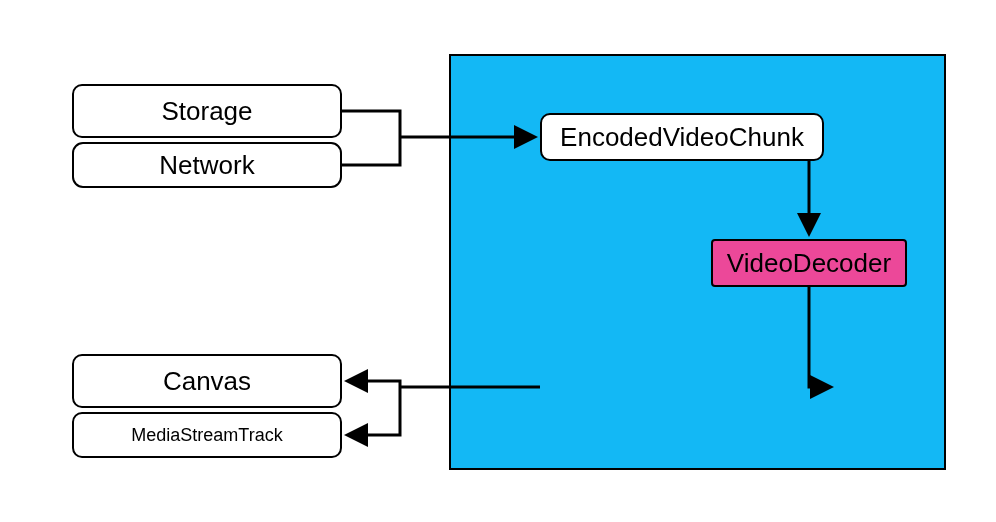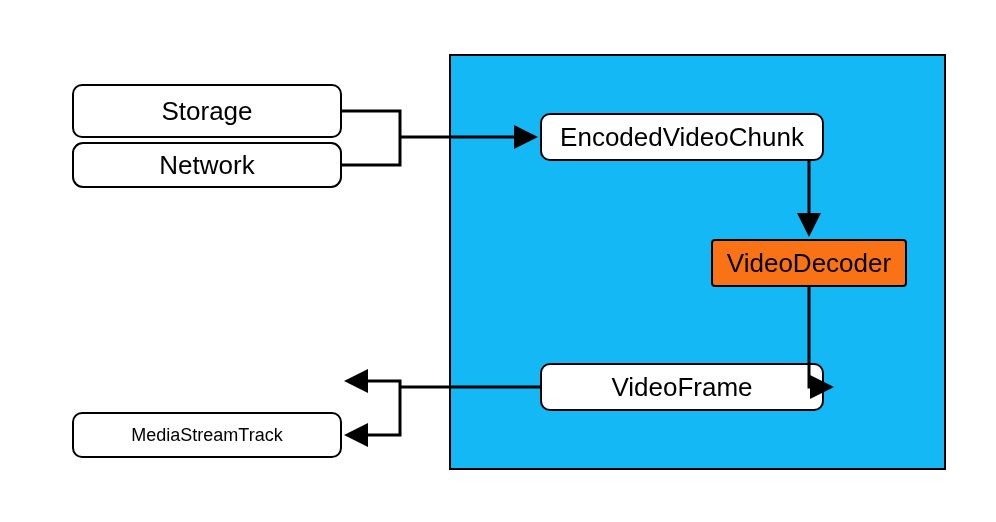--- a/index.html
+++ b/index.html
@@ -34,21 +34,21 @@
     line-height: 1;
     white-space: nowrap;
   }
   .node.small {
     font-size: 26px;
   }
   .node.tiny {
     font-size: 18px;
   }
   .node.decoder {
-    background: #f97316;
+    background: #ec4899;
     border-radius: 4px;
   }
   svg.wires {
     position: absolute;
     left: 0;
     top: 0;
     width: 996px;
     height: 522px;
     pointer-events: none;
   }
@@ -61,36 +61,36 @@
   <div class="blue-panel" style="left:449px; top:54px; width:497px; height:416px;"></div>
 
   <div class="node" style="left:72px; top:84px; width:270px; height:54px;">
     <span>Storage</span>
   </div>
 
   <div class="node small" style="left:72px; top:142px; width:270px; height:46px;border-radius:11px;">
     <span>Network</span>
   </div>
 
+  <div class="node" style="left:72px; top:354px; width:270px; height:54px;">
+    <span>Canvas</span>
+  </div>
 
   <div class="node tiny" style="left:72px; top:412px; width:270px; height:46px;">
     <span>MediaStreamTrack</span>
   </div>
 
   <div class="node small" style="left:540px; top:113px; width:284px; height:48px;">
     <span>EncodedVideoChunk</span>
   </div>
 
   <div class="node decoder small" style="left:711px; top:239px; width:196px; height:48px;">
     <span>VideoDecoder</span>
   </div>
 
-  <div class="node" style="left:540px; top:363px; width:284px; height:48px;">
-    <span>VideoFrame</span>
-  </div>
 
   <svg class="wires" viewBox="0 0 996 522">
     <defs>
       <marker id="arrow" viewBox="0 0 12 12" refX="10" refY="6" markerWidth="8" markerHeight="8" orient="auto-start-reverse">
         <path d="M 0 0 L 12 6 L 0 12 z" fill="#000000"></path>
       </marker>
     </defs>
     <g stroke="#000000" stroke-width="3" fill="none">
 
       <path d="M 342 111 L 400 111 L 400 137"></path>

